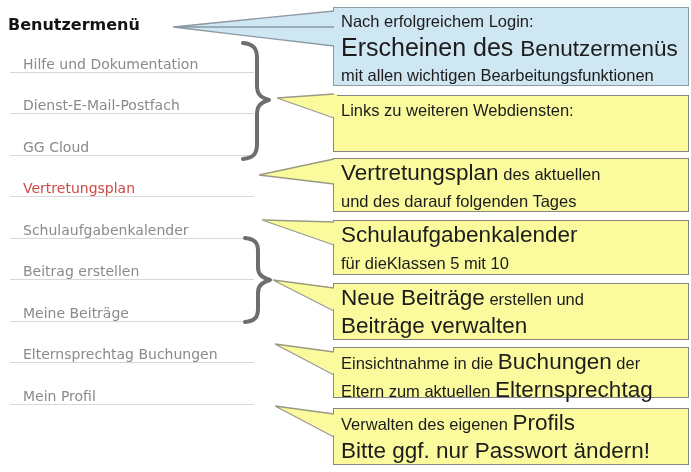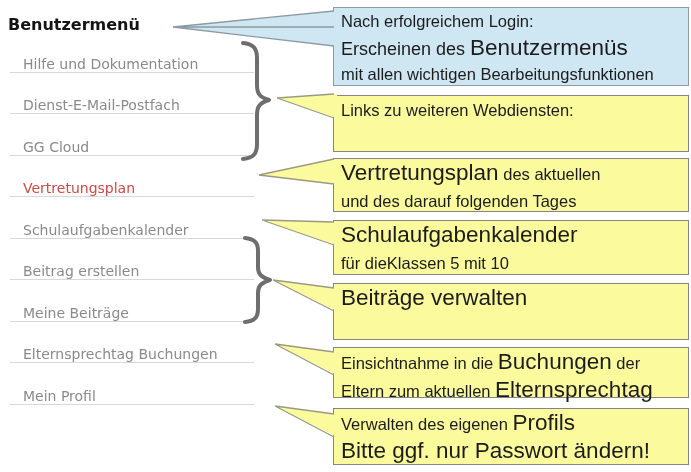--- a/index.html
+++ b/index.html
@@ -25,21 +25,21 @@
   
   .callout{
     position:absolute;left:333px;width:356px;box-sizing:border-box;padding:1px 7px;
   }
   .callout.blue{background:var(--bluefill,#cfe6f3);border:1px solid var(--blueborder,#8c9aa3);}
   .callout.yellow{background:var(--yellowfill,#fbfb9e);border:1px solid var(--yellowborder,#858585);}
   .callout-line{white-space:pre;color:var(--textdark,#1c1c1c);}
   .blue .callout-line{line-height:25.5px;}
   .yellow .callout-line{line-height:26px;}
   .s-small{font-size:16.5px;}
-  .s-mid{font-size:18px;}
+  .s-mid{font-size:25px;}
   .s-big{font-size:22.5px;}
   
   #overlay{position:absolute;left:0;top:0;pointer-events:none;}
 </style>
 </head>
 <body>
 
 <div id="canvas">
   <div id="menu-title">Benutzermenü</div>
   <div id="menu-list">
@@ -83,20 +83,21 @@
       </div>
       <div class="callout yellow" style="top: 158px; height: 54px;">
         <div class="callout-line"><span class="s-big">Vertretungsplan</span><span class="s-small"> des aktuellen</span></div>
         <div class="callout-line"><span class="s-small">und des darauf folgenden Tages</span></div>
       </div>
       <div class="callout yellow" style="top: 220px; height: 55px;">
         <div class="callout-line"><span class="s-big">Schulaufgabenkalender</span></div>
         <div class="callout-line"><span class="s-small">für dieKlassen 5 mit 10</span></div>
       </div>
       <div class="callout yellow" style="top: 283px; height: 57px;">
+        <div class="callout-line"><span class="s-big">Neue Beiträge</span><span class="s-small"> erstellen und</span></div>
         <div class="callout-line"><span class="s-big">Beiträge verwalten</span></div>
       </div>
       <div class="callout yellow" style="top: 347px; height: 51px;">
         <div class="callout-line"><span class="s-small">Einsichtnahme in die </span><span class="s-big">Buchungen</span><span class="s-small"> der</span></div>
         <div class="callout-line"><span class="s-small">Eltern zum aktuellen </span><span class="s-big">Elternsprechtag</span></div>
       </div>
       <div class="callout yellow" style="top: 408px; height: 57px;">
         <div class="callout-line"><span class="s-small">Verwalten des eigenen </span><span class="s-big">Profils</span></div>
         <div class="callout-line"><span class="s-big">Bitte ggf. nur Passwort ändern!</span></div>
       </div>

